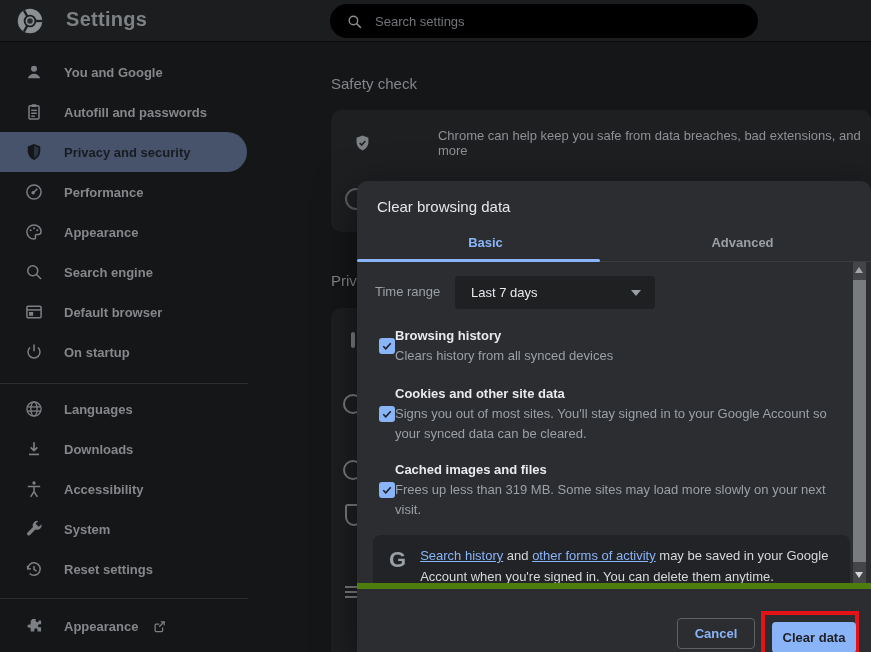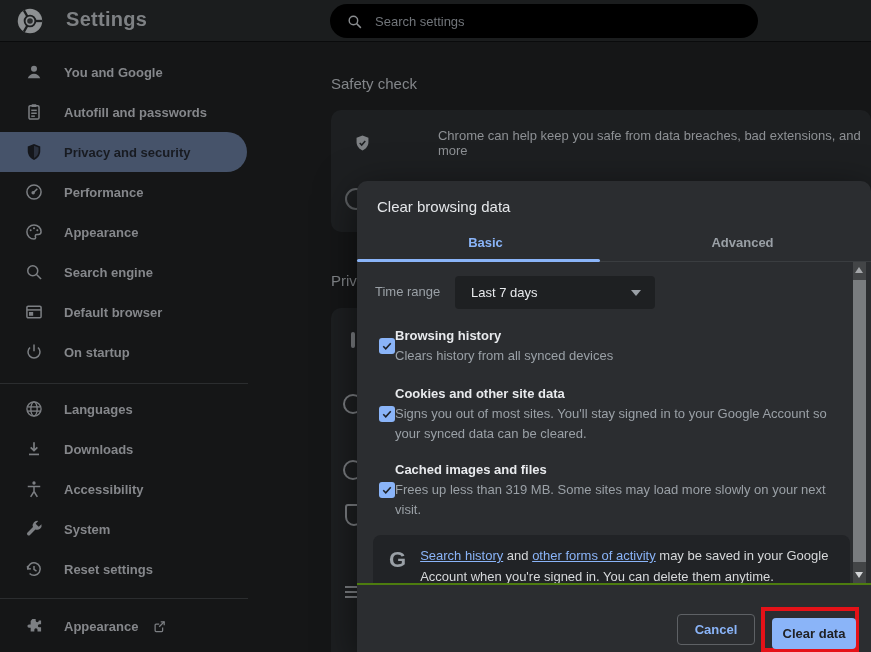--- a/index.html
+++ b/index.html
@@ -115,21 +115,21 @@
   .sbar .arr-up { position:absolute; top:5px; left:2px; width:0; height:0;
     border-left:4.5px solid transparent; border-right:4.5px solid transparent;
     border-bottom:6px solid #a4a6a9; cursor:pointer; }
   .sbar .thumb { position:absolute; top:18px; left:0; width:13px; height:282px;
     background:#797c7f; cursor:pointer; }
   .sbar .arr-dn { position:absolute; bottom:5px; left:2px; width:0; height:0;
     border-left:4.5px solid transparent; border-right:4.5px solid transparent;
     border-top:6px solid #d4d6d8; cursor:pointer; }
   
   .dlg-footer { position:absolute; left:0; bottom:0; width:100%; height:69px;
-    border-top:2px solid #4d7c0f; }
+    border-top:6px solid #4d7c0f; }
   .btn { position:absolute; top:29px; height:31px; border-radius:4px;
     font-size:13px; font-weight:700; text-align:center; line-height:29px;
     cursor:pointer; font-family:"Liberation Sans", sans-serif; }
   .btn-cancel { left:320px; width:78px; background:transparent;
     border:1px solid #5e6165; color:#8ab4f8; }
   .red-box { position:absolute; left:404px; top:22px; width:98px; height:45px;
     border:4px solid #e51218; }
   .btn-confirm { position:absolute; left:7px; top:7px; width:84px; height:31px;
     background:#8ab4f8; color:#202124; border:none; }
 </style>

